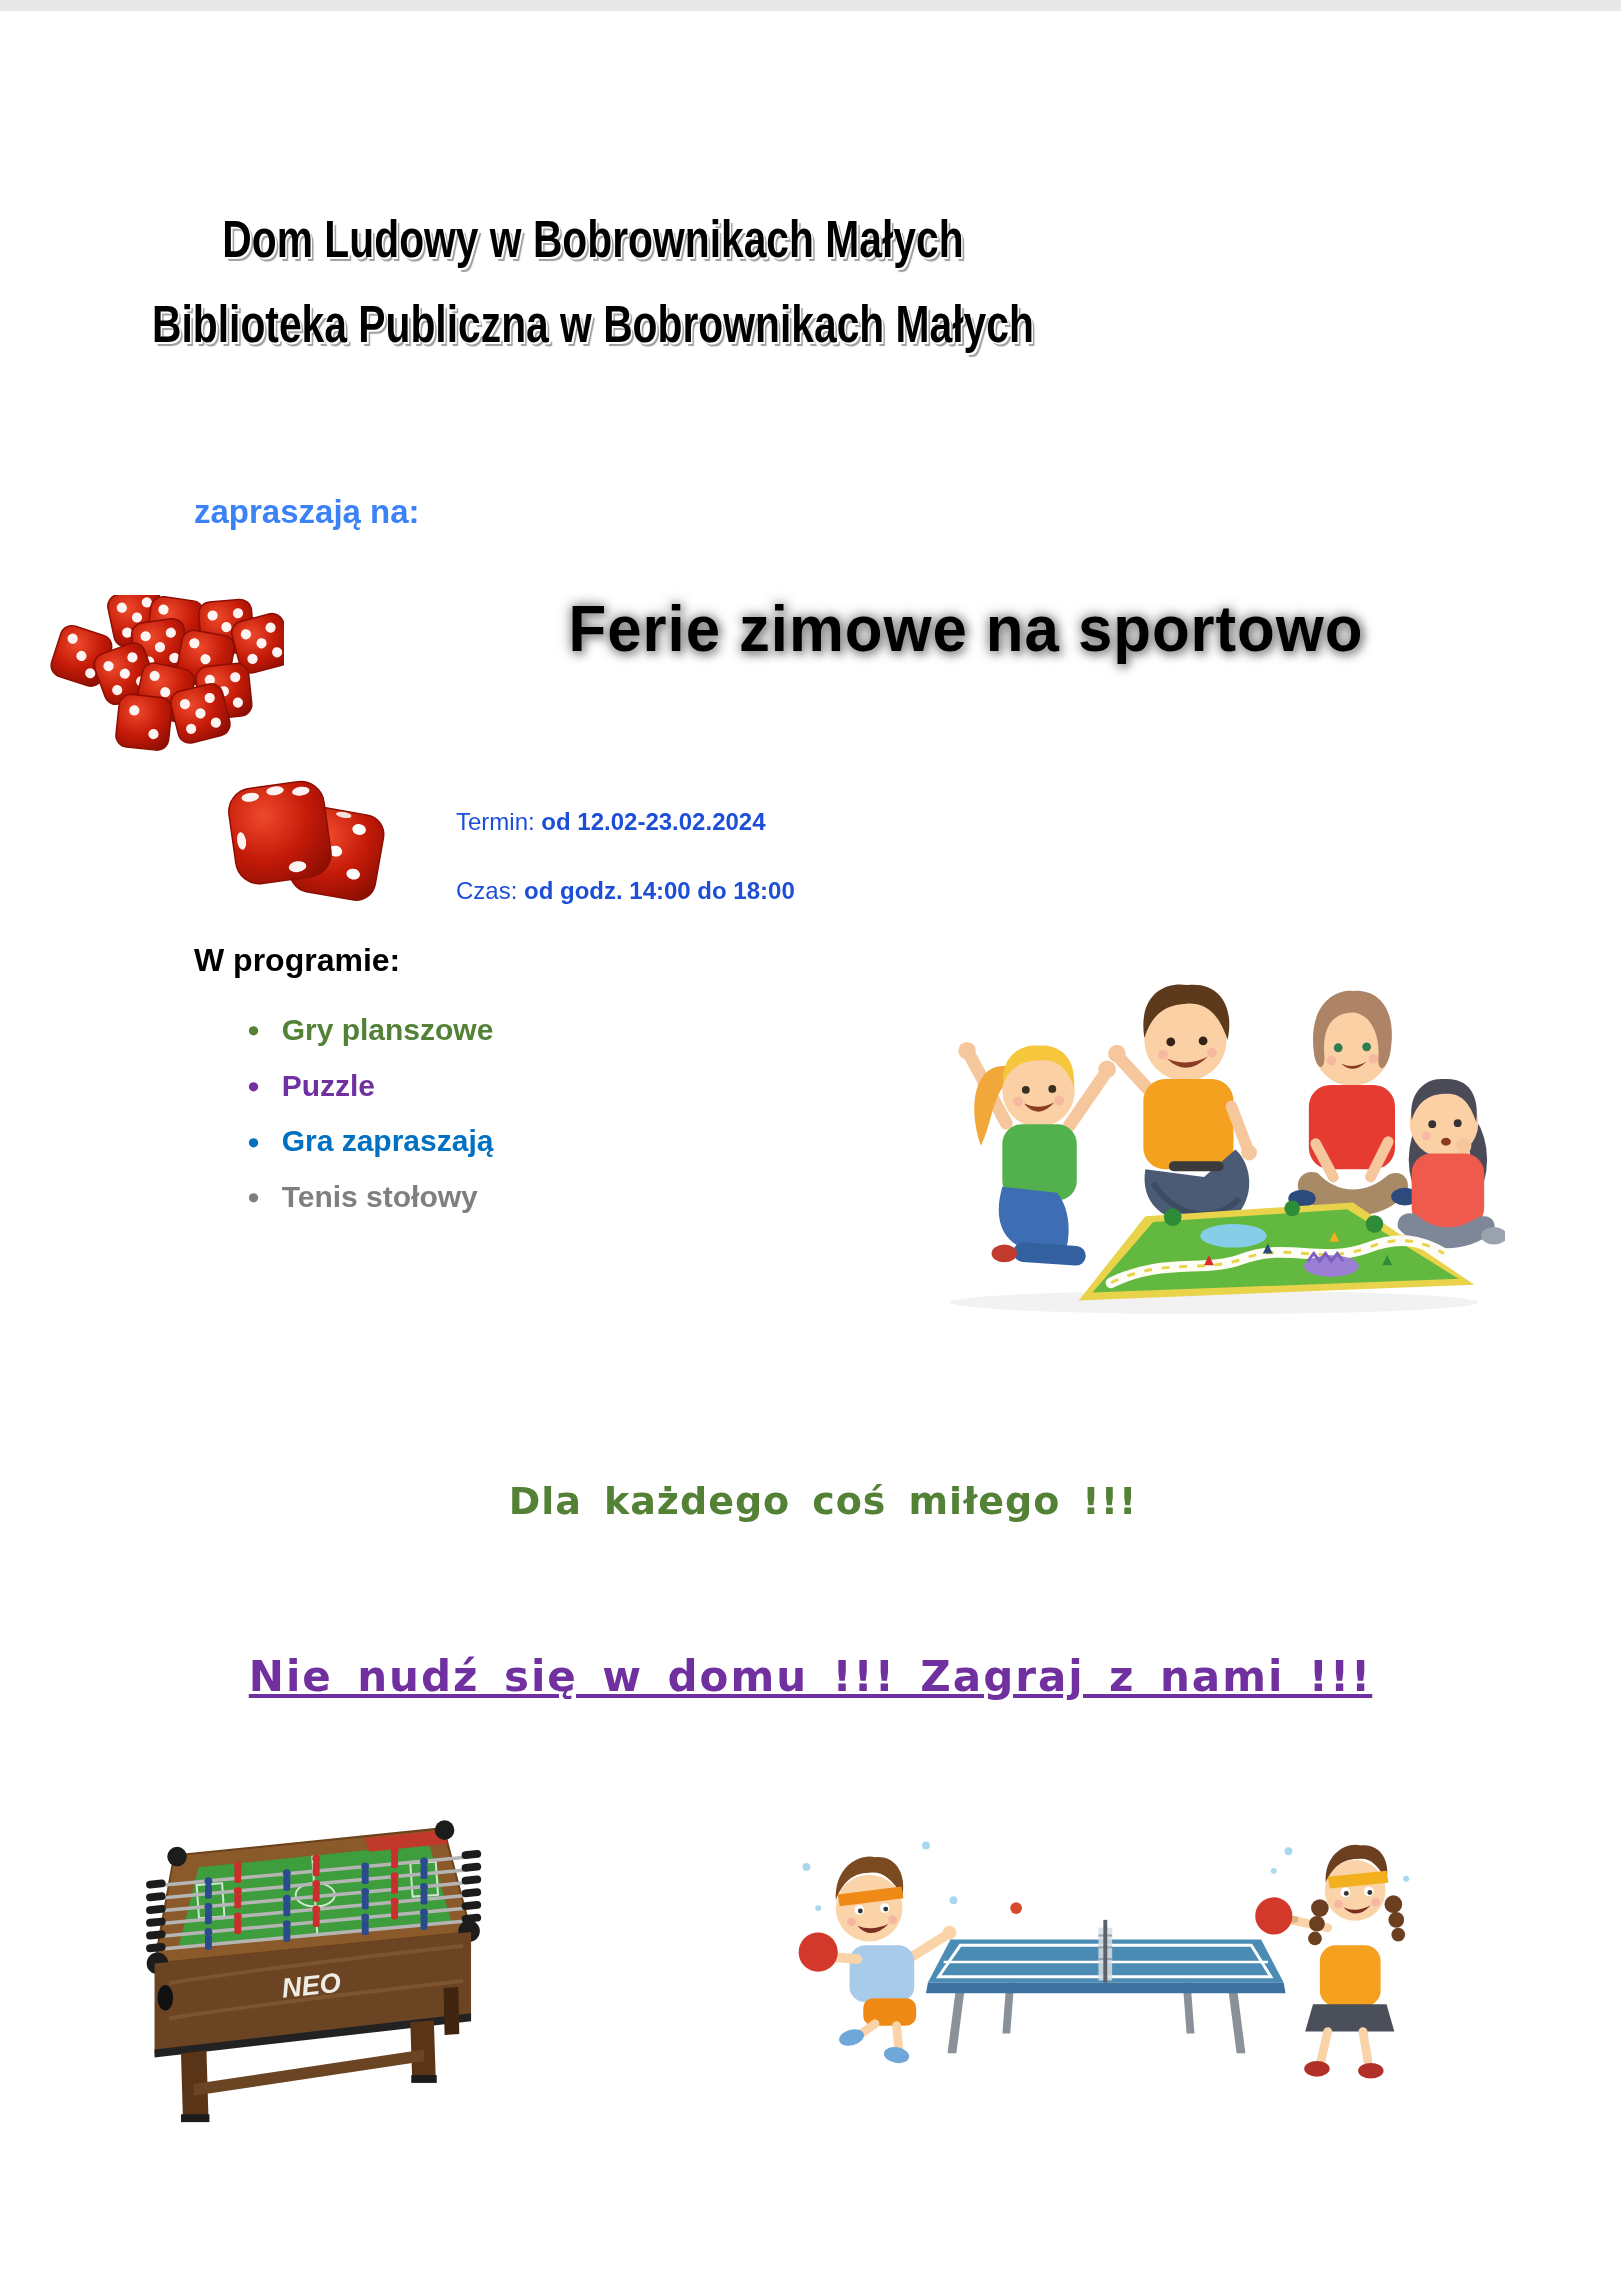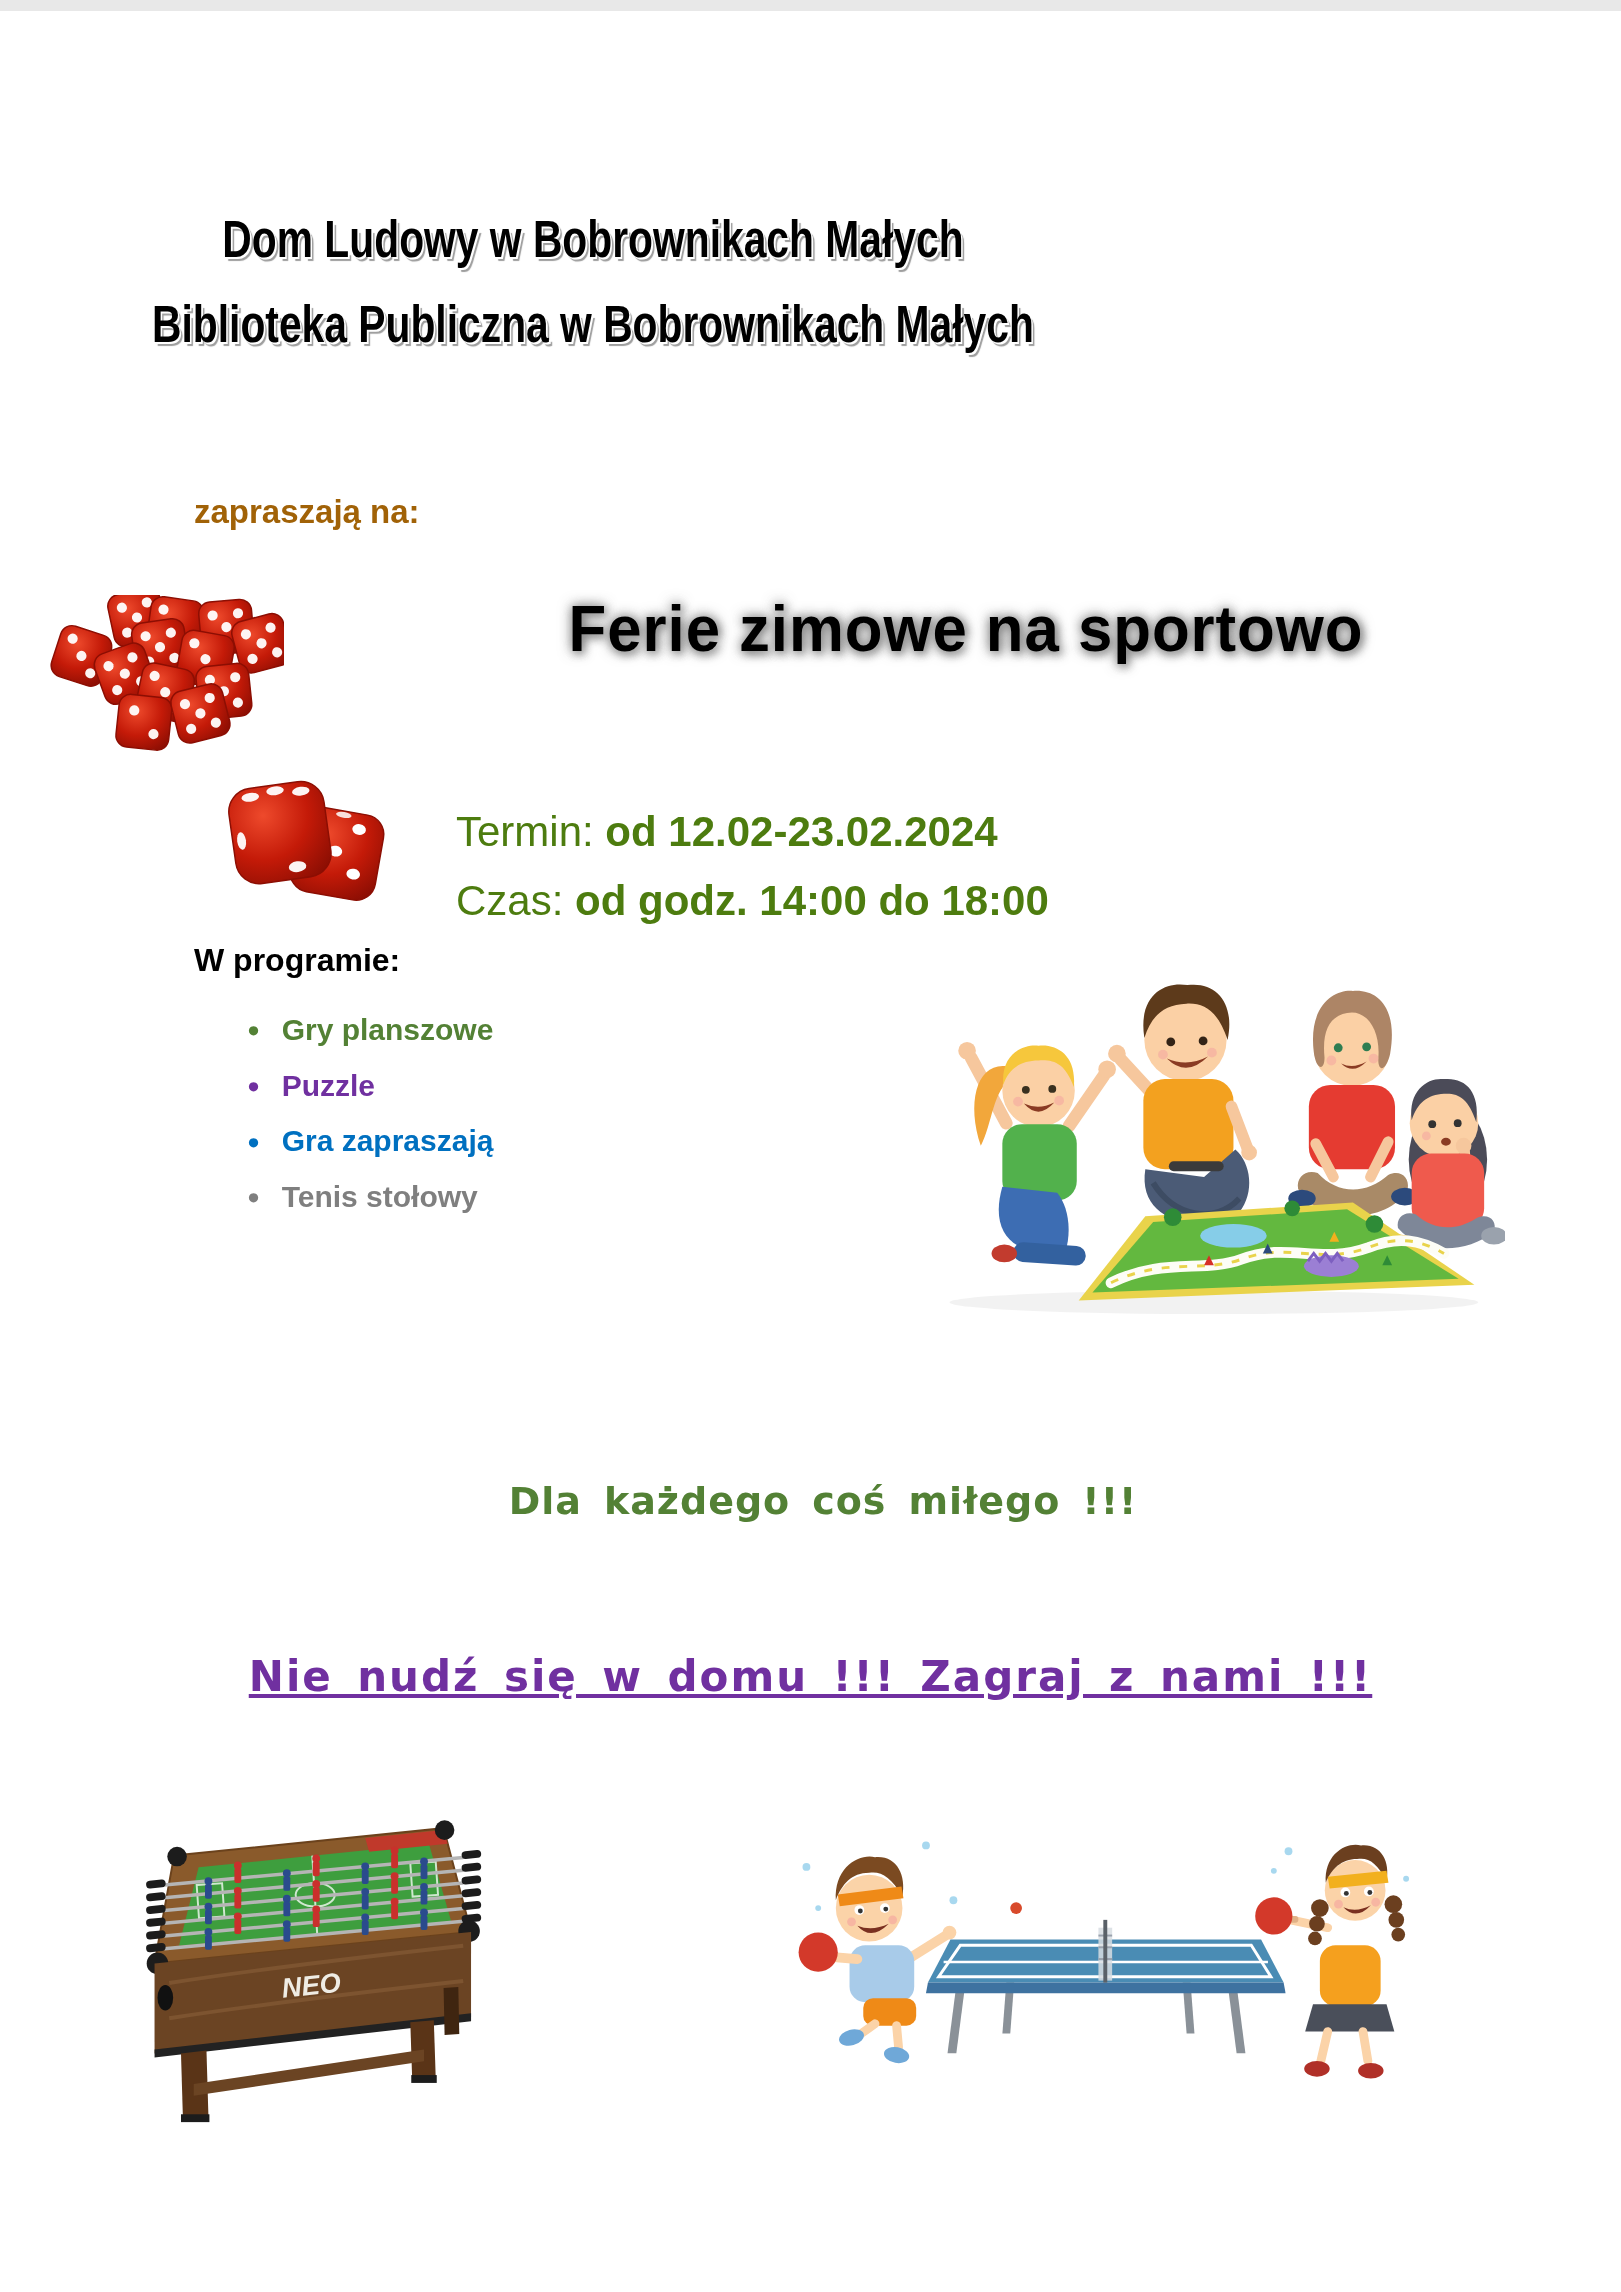--- a/index.html
+++ b/index.html
@@ -25,21 +25,21 @@
     left:194px; top:482px; font-size:33px; font-weight:bold; white-space:nowrap;
   }
 
   .event-title {
     left:461px; top:580px; width:1010px; text-align:center; white-space:nowrap;
     font-weight:bold; font-size:65px; color:#000; letter-spacing:1px;
     text-shadow:0 0 11.8px rgba(130,130,130,.85), 0 0 13.7px rgba(150,150,150,.7), 2.9px 2.9px 8.8px rgba(120,120,120,.75);
     transform:scaleX(.95); transform-origin:center;
   }
 
-  .detail-line { font-size:42px; color:#4d7c0f; white-space:nowrap;text-align:right; }
+  .detail-line { font-size:24px; color:#1d4ed8; white-space:nowrap;text-align:right; }
   .detail-termin { left:456px; top:797px; }
   .detail-czas   { left:456px; top:866px; }
   .detail-line b { font-weight:bold; }
 
   .program-heading { left:194px; top:931px; font-size:32px; color:#000;font-weight:bold; }
 
   .program-list { left:247px; top:998px; list-style:none; }
   .program-list li {
     display:flex; align-items:center; height:42px; margin-bottom:13.7px;
     font-size:30px; font-weight:bold; white-space:nowrap;
@@ -58,21 +58,21 @@
   svg { display:block; }
 </style>
 </head>
 <body>
 
 <div class="page">
 
   <div class="abs header-line header-line-1">Dom Ludowy w Bobrownikach Małych</div>
   <div class="abs header-line header-line-2">Biblioteka Publiczna w Bobrownikach Małych</div>
 
-  <div class="abs invite" style="color: #a16207;">zapraszają na:</div>
+  <div class="abs invite" style="color: #3b82f6;">zapraszają na:</div>
 
   <div class="abs" style="left:37px; top:584px; width:247px; height:165px;">
     <svg width="247" height="165" viewBox="0 0 252 168">
       <defs>
         <radialGradient id="dg" cx="35%" cy="30%" r="85%">
           <stop offset="0%" stop-color="#ee4a2c"></stop>
             <stop offset="55%" stop-color="#c41a08"></stop>
             <stop offset="100%" stop-color="#8c0e03"></stop>
         </radialGradient>
         <g id="die5">

